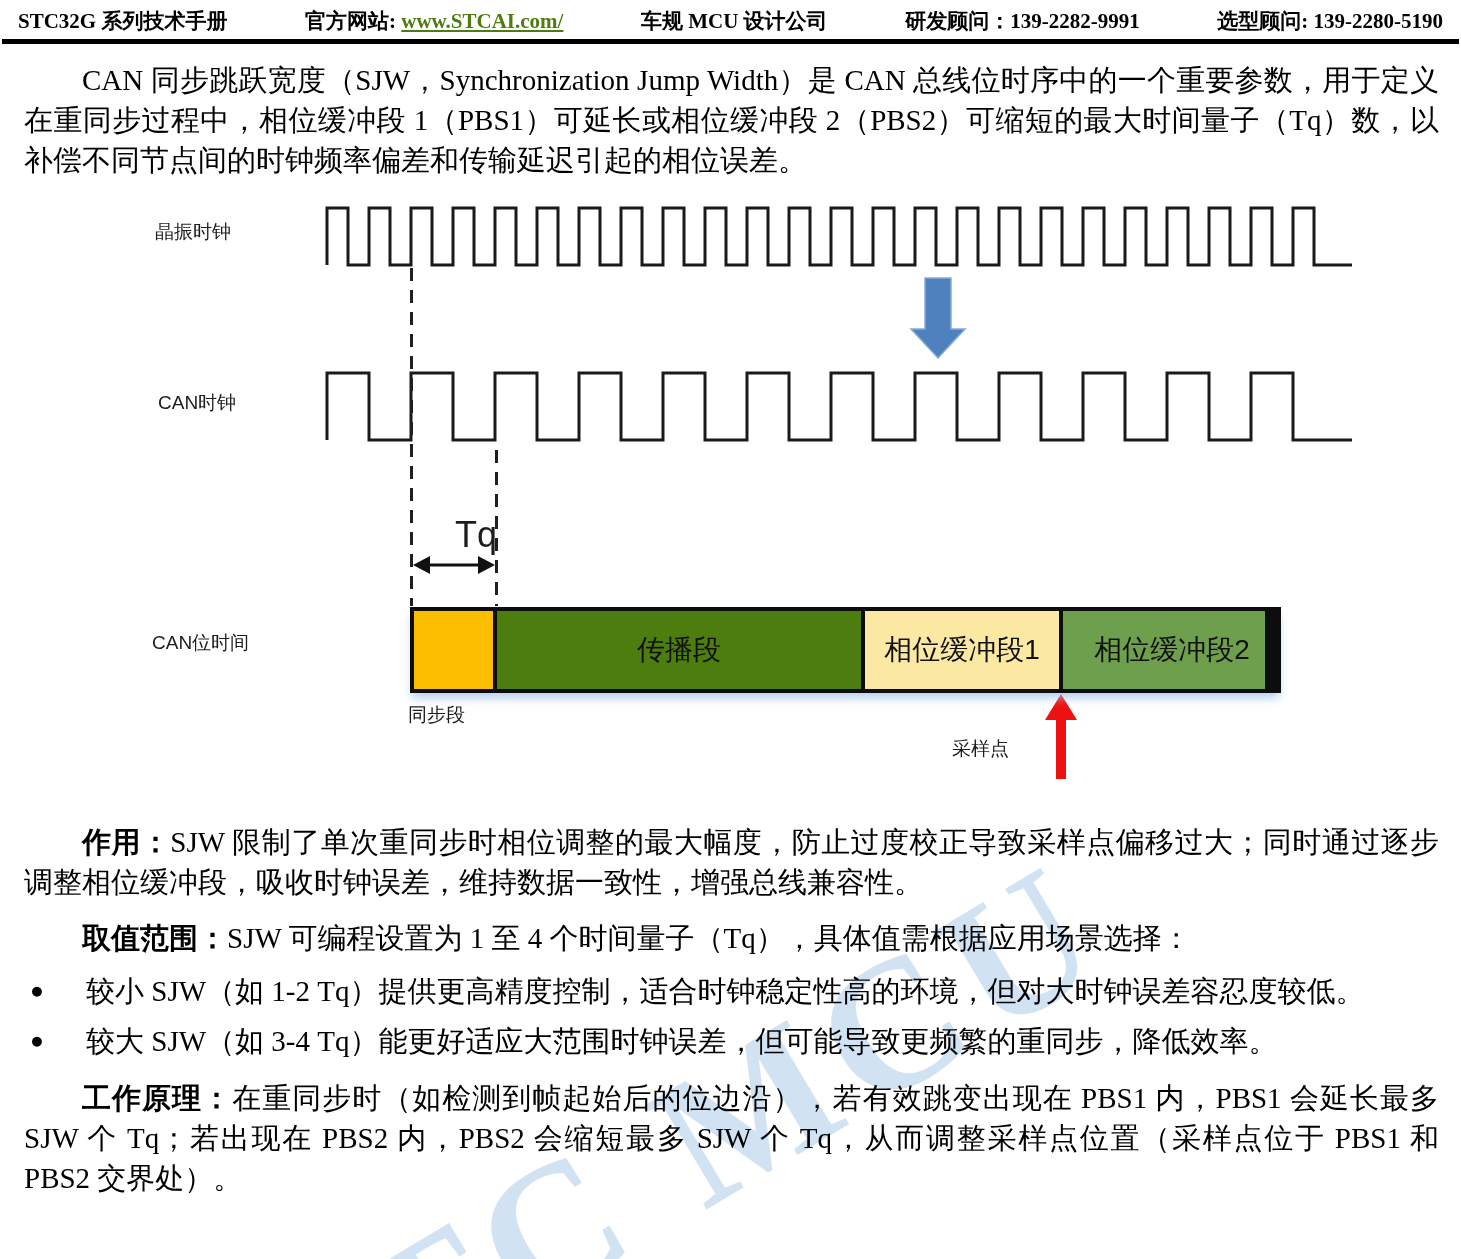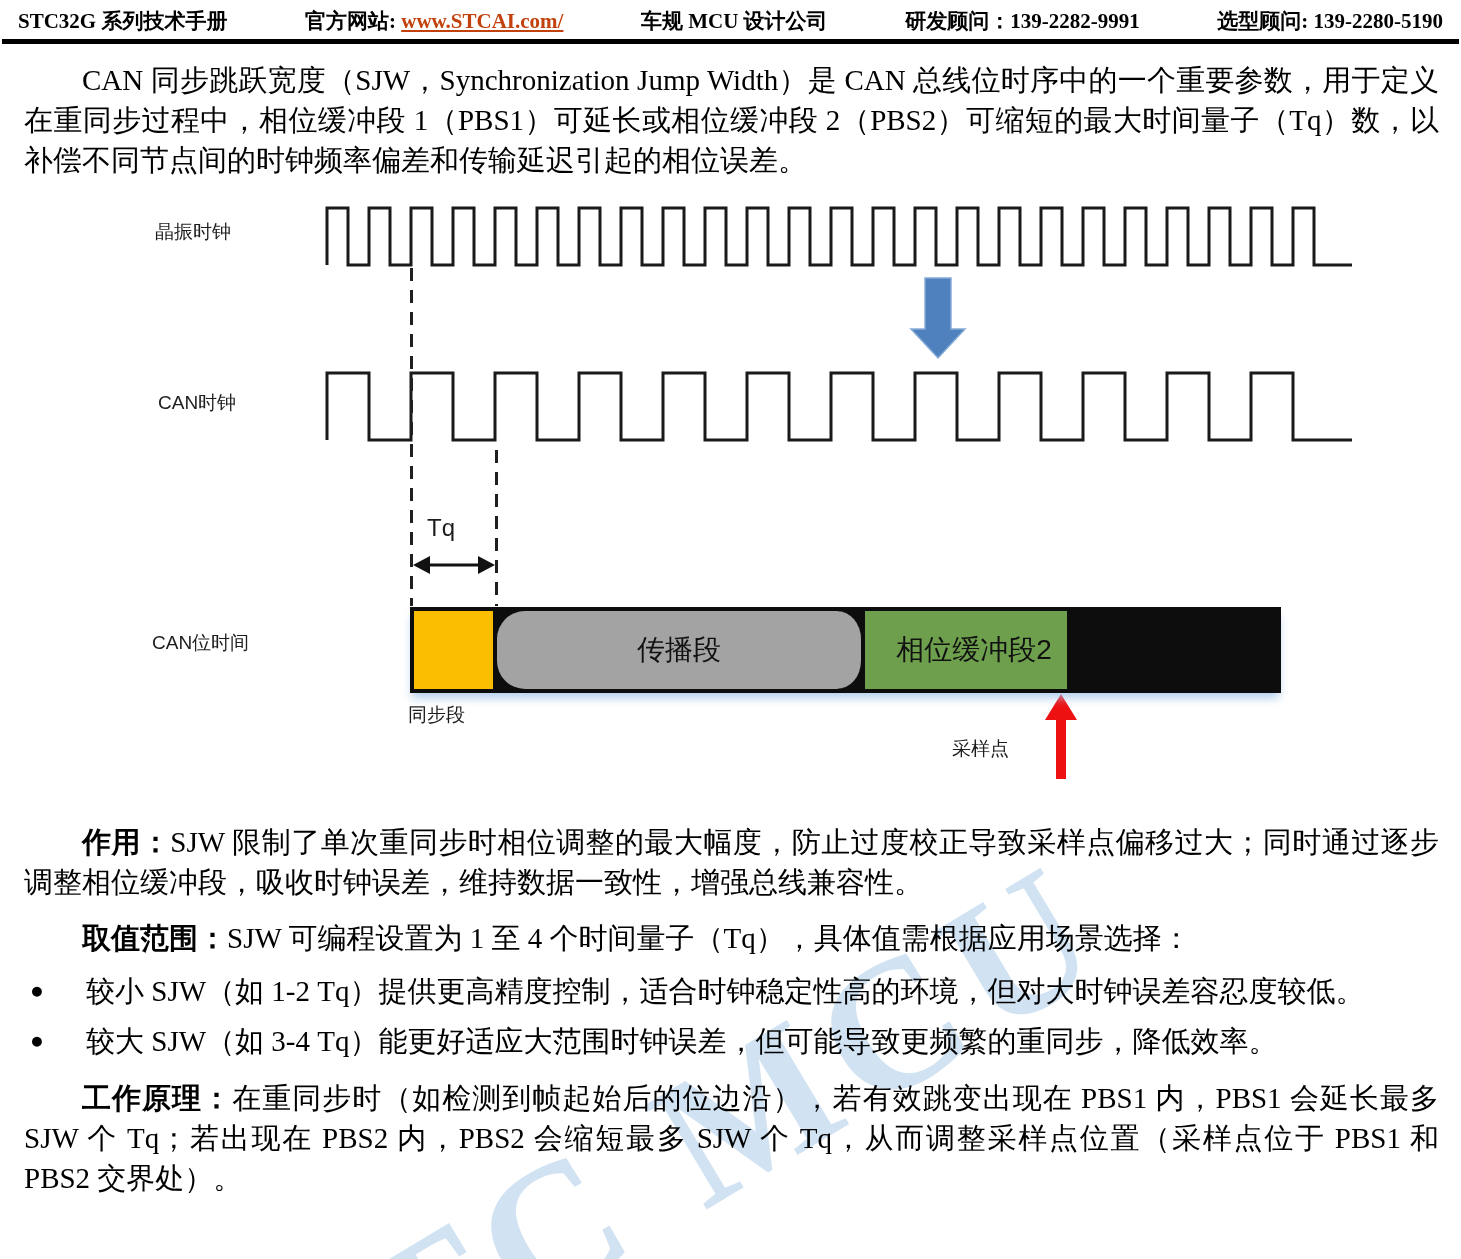--- a/index.html
+++ b/index.html
@@ -21,21 +21,21 @@
     z-index:0;pointer-events:none;user-select:none;
   }
   .content{position:relative;z-index:1;}
   
   .header{
     display:flex;justify-content:space-between;align-items:baseline;
     padding:7px 16px 4px 16px;margin:0 2px;
     border-bottom:5px solid #000;
     font-size:21px;font-weight:bold;white-space:nowrap;
   }
-  .header a{color:#c2410c;text-decoration:underline;}
+  .header a{color:#4d7c0f;text-decoration:underline;}
   
   .para{
     margin:16px 22px 0 24px;
     font-size:29px;line-height:40px;
     text-align:justify;text-indent:2em;
   }
   .sec-label{font-weight:bold;}
   .bullets{margin:8px 22px 0 24px;}
   .bullet-row{display:flex;align-items:flex-start;font-size:29px;line-height:50px;}
   .bullet-dot{width:56px;flex:none;font-size:23px;line-height:50px;padding-left:6px;}
@@ -44,21 +44,21 @@
   .diagram{position:relative;height:612px;margin-top:22px;}
   .diagram svg{position:absolute;left:0;top:0;}
   .dlabel{
     position:absolute;
     font-family:"Liberation Sans","DejaVu Sans",sans-serif;
     font-size:19px;color:#1d1d1d;white-space:nowrap;
   }
   .lbl-crystal{left:155px;top:17px;}
   .lbl-canclk{left:158px;top:188px;}
   .lbl-bittime{left:152px;top:428px;}
-  .lbl-tq{left:427px;top:312px;width:70px;text-align:left;font-size:24px;}
+  .lbl-tq{left:427px;top:312px;width:70px;text-align:right;font-size:36px;}
   .lbl-sync{left:408px;top:500px;}
   .lbl-sample{left:952px;top:534px;}
   .bar{
     position:absolute;left:410px;top:405px;width:871px;height:86px;
     box-sizing:border-box;border:4px solid #0d0d0d;display:flex;
     box-shadow:0 7px 9px -2px rgba(160,195,232,.8);
     background:#0d0d0d;
   }
   .seg{
     box-sizing:border-box;height:100%;flex:none;
@@ -114,22 +114,25 @@
 
       <span class="dlabel lbl-crystal">晶振时钟</span>
       <span class="dlabel lbl-canclk">CAN时钟</span>
       <span class="dlabel lbl-bittime">CAN位时间</span>
       <span class="dlabel lbl-tq">Tq</span>
 
       <div class="bar">
         <div class="seg seg-0" style="background: rgb(252, 190, 0);">
           <span></span>
         </div>
-        <div class="seg seg-1" style="background: #a3a3a3; border-radius: 28px;">
+        <div class="seg seg-1" style="background: #4d7c0f;">
           <span>传播段</span>
+        </div>
+        <div class="seg seg-2" style="background: rgb(251, 232, 162);">
+          <span>相位缓冲段1</span>
         </div>
         <div class="seg seg-3" style="background: rgb(109, 159, 76);">
           <span>相位缓冲段2</span>
         </div>
       </div>
 
       <span class="dlabel lbl-sync">同步段</span>
       <span class="dlabel lbl-sample">采样点</span>
     </div>
 

